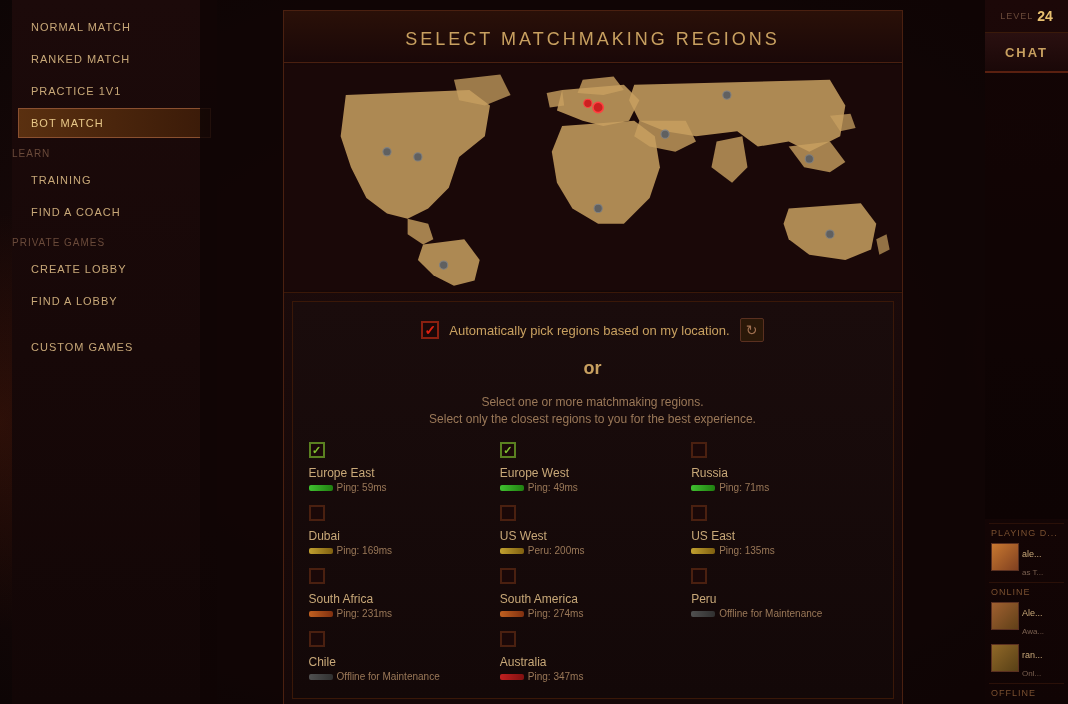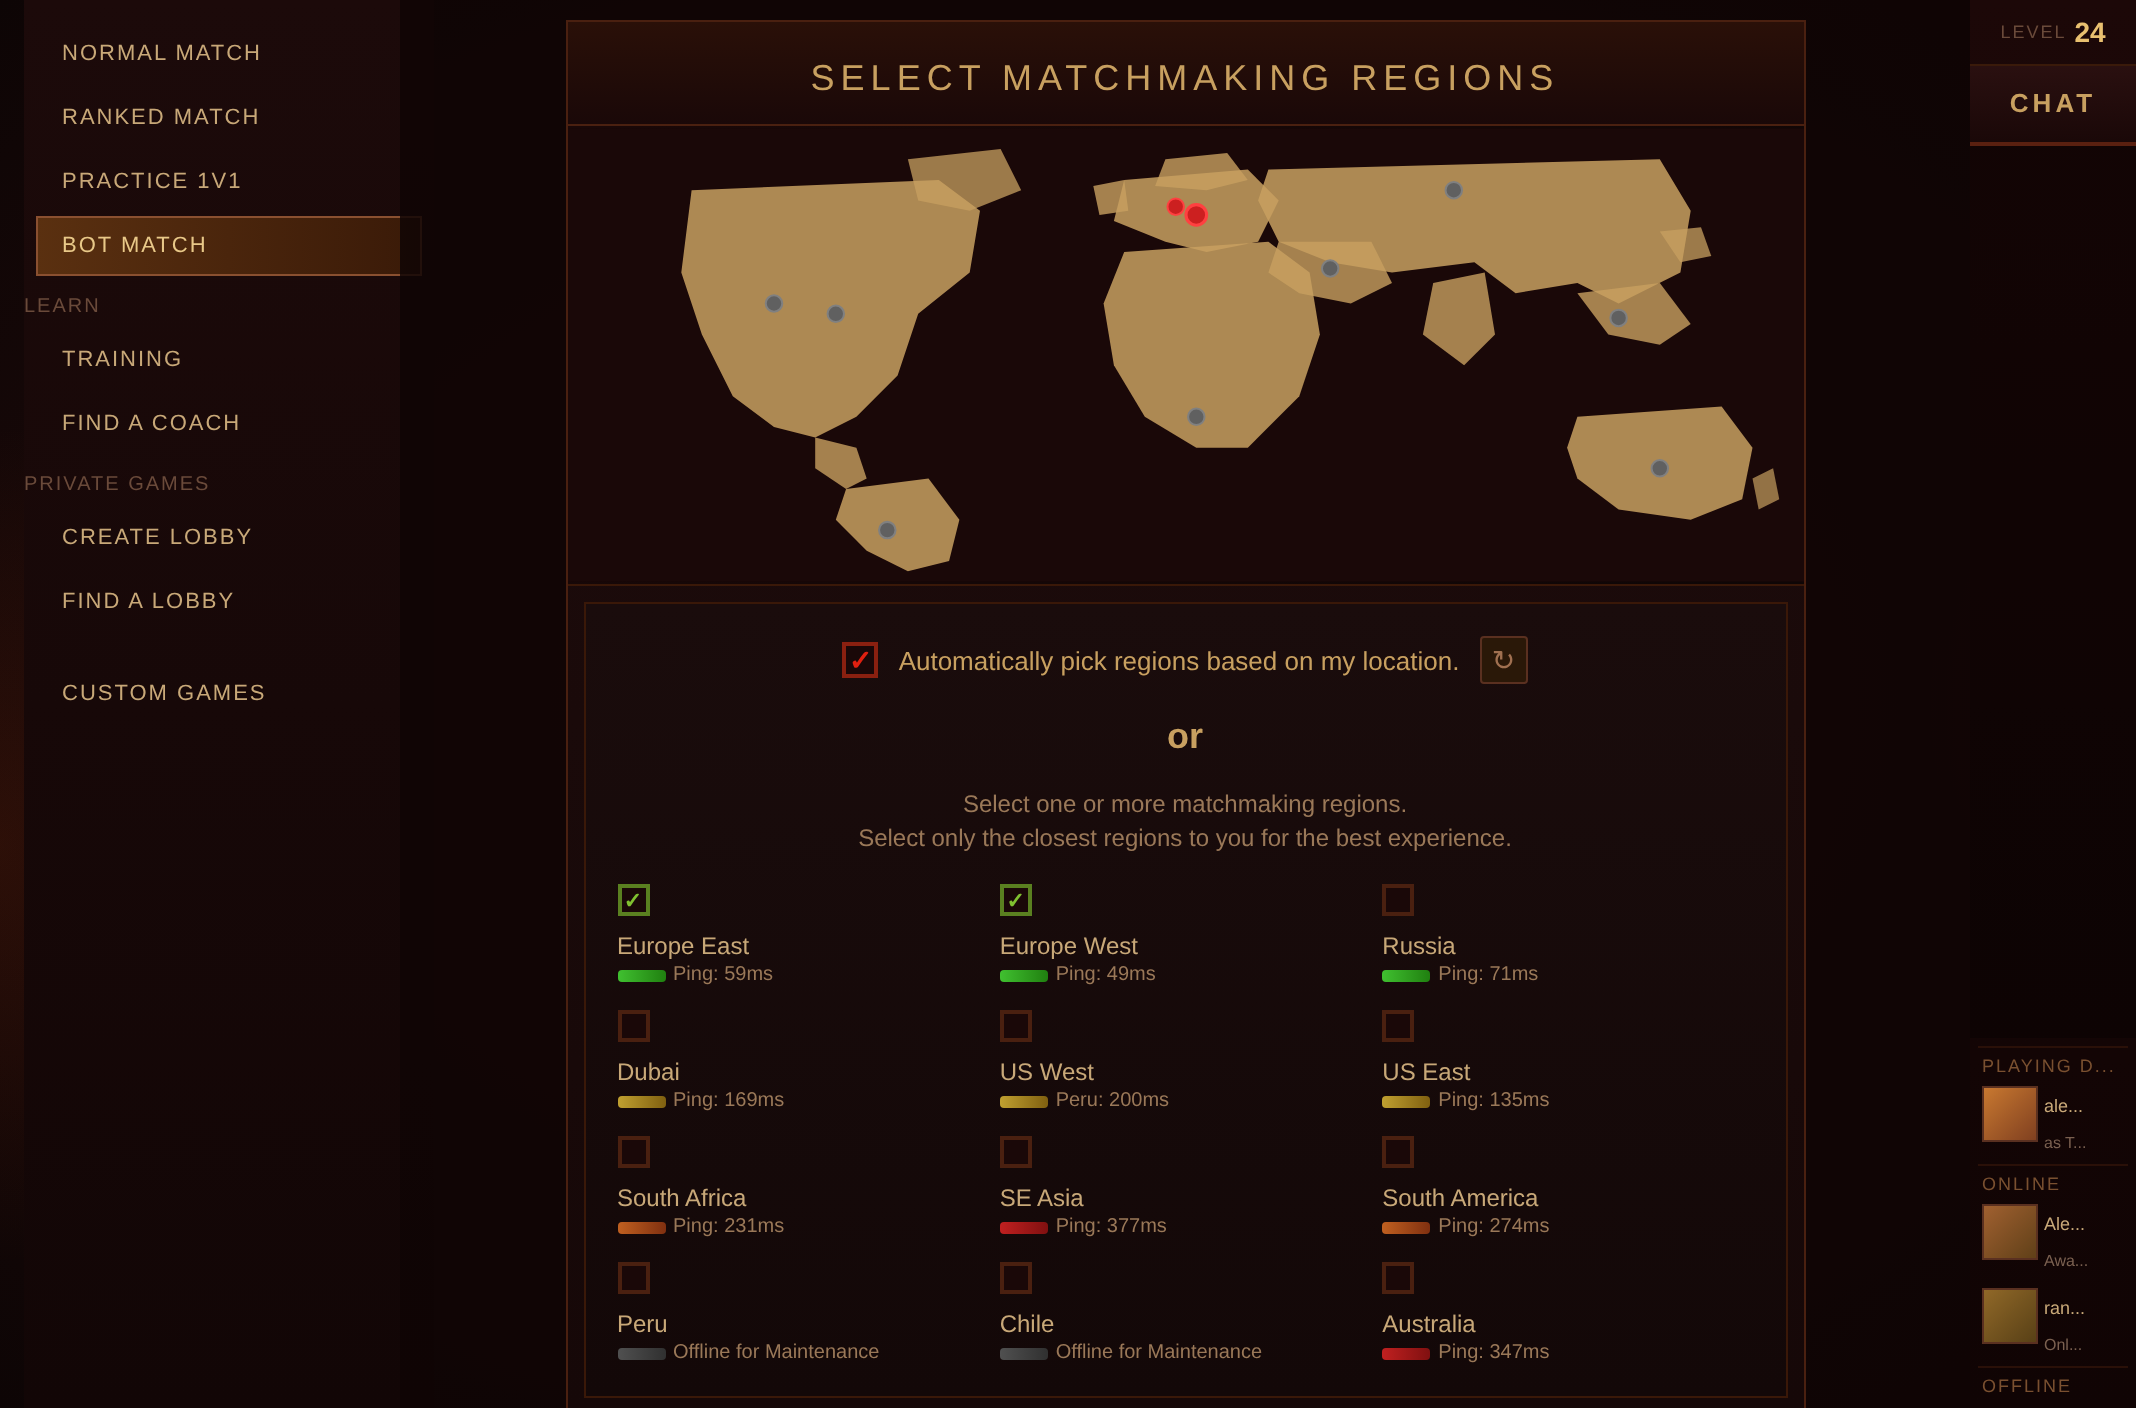--- a/index.html
+++ b/index.html
@@ -617,30 +617,20 @@
       <span class="region-name">South Africa</span>
       <div class="region-ping-row">
         <div class="ping-bar orange"></div>
         <span class="region-ping">Ping: 231ms</span>
       </div>
     </div>
   </div>
           <div class="region-item">
     <div class="region-checkbox"></div>
     <div class="region-info">
-      <span class="region-name">SE Asia</span>
-      <div class="region-ping-row">
-        <div class="ping-bar red"></div>
-        <span class="region-ping">Ping: 377ms</span>
-      </div>
-    </div>
-  </div>
-          <div class="region-item">
-    <div class="region-checkbox"></div>
-    <div class="region-info">
       <span class="region-name">South America</span>
       <div class="region-ping-row">
         <div class="ping-bar orange"></div>
         <span class="region-ping">Ping: 274ms</span>
       </div>
     </div>
   </div>
           <div class="region-item">
     <div class="region-checkbox"></div>
     <div class="region-info">

